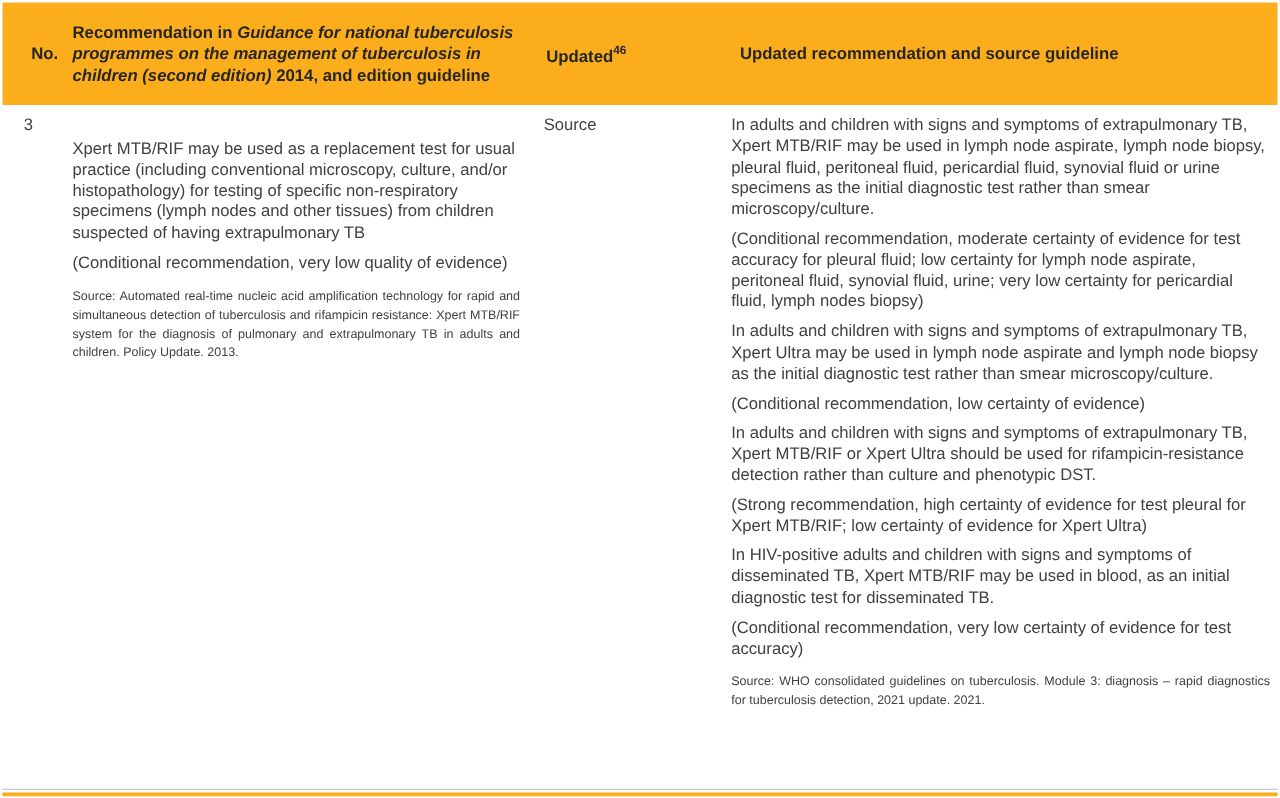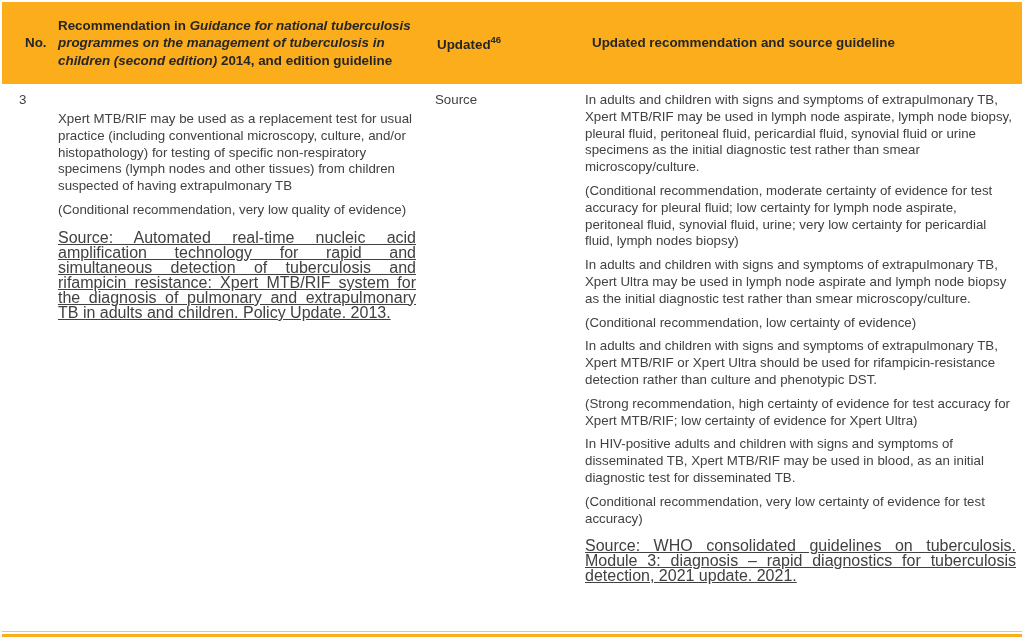--- a/index.html
+++ b/index.html
@@ -40,23 +40,22 @@
   }
   .td{box-sizing:border-box;}
   .td-no{flex:0 0 53px;padding-left:17px;}
   .td-rec{flex:0 0 372px;padding-left:3px;padding-right:11px;margin-top:19px;}
   .td-status{flex:0 0 158px;padding-left:8px;}
   .td-upd{flex:1 1 auto;padding-right:6px;}
   .para{margin:0 0 7px 0;}
   .grade{margin:0 0 7px 0;}
   .src{
     margin:11px 0 0 0;
-    font-size:16px;line-height:15px;
+    font-size:10px;line-height:15px;
     text-align:justify;
-    text-decoration:underline;
   }
   
   .divider{
     position:absolute;left:2px;width:1020px;top:631px;height:1px;
     background:var(--divider-gray);
   }
   .accent-bar{
     position:absolute;left:2px;width:1020px;top:634px;height:3px;
     background:var(--accent-orange);
   }
@@ -95,21 +94,21 @@
     <div class="td td-status">
       <span>Source</span>
     </div>
 
     <div class="td td-upd">
       <p class="para">In adults and children with signs and symptoms of extrapulmonary TB, Xpert MTB/RIF may be used in lymph node aspirate, lymph node biopsy, pleural fluid, peritoneal fluid, pericardial fluid, synovial fluid or urine specimens as the initial diagnostic test rather than smear microscopy/culture.</p>
       <p class="grade">(Conditional recommendation, moderate certainty of evidence for test accuracy for pleural fluid; low certainty for lymph node aspirate, peritoneal fluid, synovial fluid, urine; very low certainty for pericardial fluid, lymph nodes biopsy)</p>
       <p class="para">In adults and children with signs and symptoms of extrapulmonary TB, Xpert Ultra may be used in lymph node aspirate and lymph node biopsy as the initial diagnostic test rather than smear microscopy/culture.</p>
       <p class="grade">(Conditional recommendation, low certainty of evidence)</p>
       <p class="para">In adults and children with signs and symptoms of extrapulmonary TB, Xpert MTB/RIF or Xpert Ultra should be used for rifampicin-resistance detection rather than culture and phenotypic DST.</p>
-      <p class="grade">(Strong recommendation, high certainty of evidence for test accuracy for Xpert MTB/RIF; low certainty of evidence for Xpert Ultra)</p>
+      <p class="grade">(Strong recommendation, high certainty of evidence for test pleural for Xpert MTB/RIF; low certainty of evidence for Xpert Ultra)</p>
       <p class="para">In HIV-positive adults and children with signs and symptoms of disseminated TB, Xpert MTB/RIF may be used in blood, as an initial diagnostic test for disseminated TB.</p>
       <p class="grade">(Conditional recommendation, very low certainty of evidence for test accuracy)</p>
       <p class="src">Source: WHO consolidated guidelines on tuberculosis. Module 3: diagnosis – rapid diagnostics for tuberculosis detection, 2021 update. 2021.</p>
     </div>
   </div>
 
   <div class="divider"></div>
   <div class="accent-bar"></div>
 
 </div>

